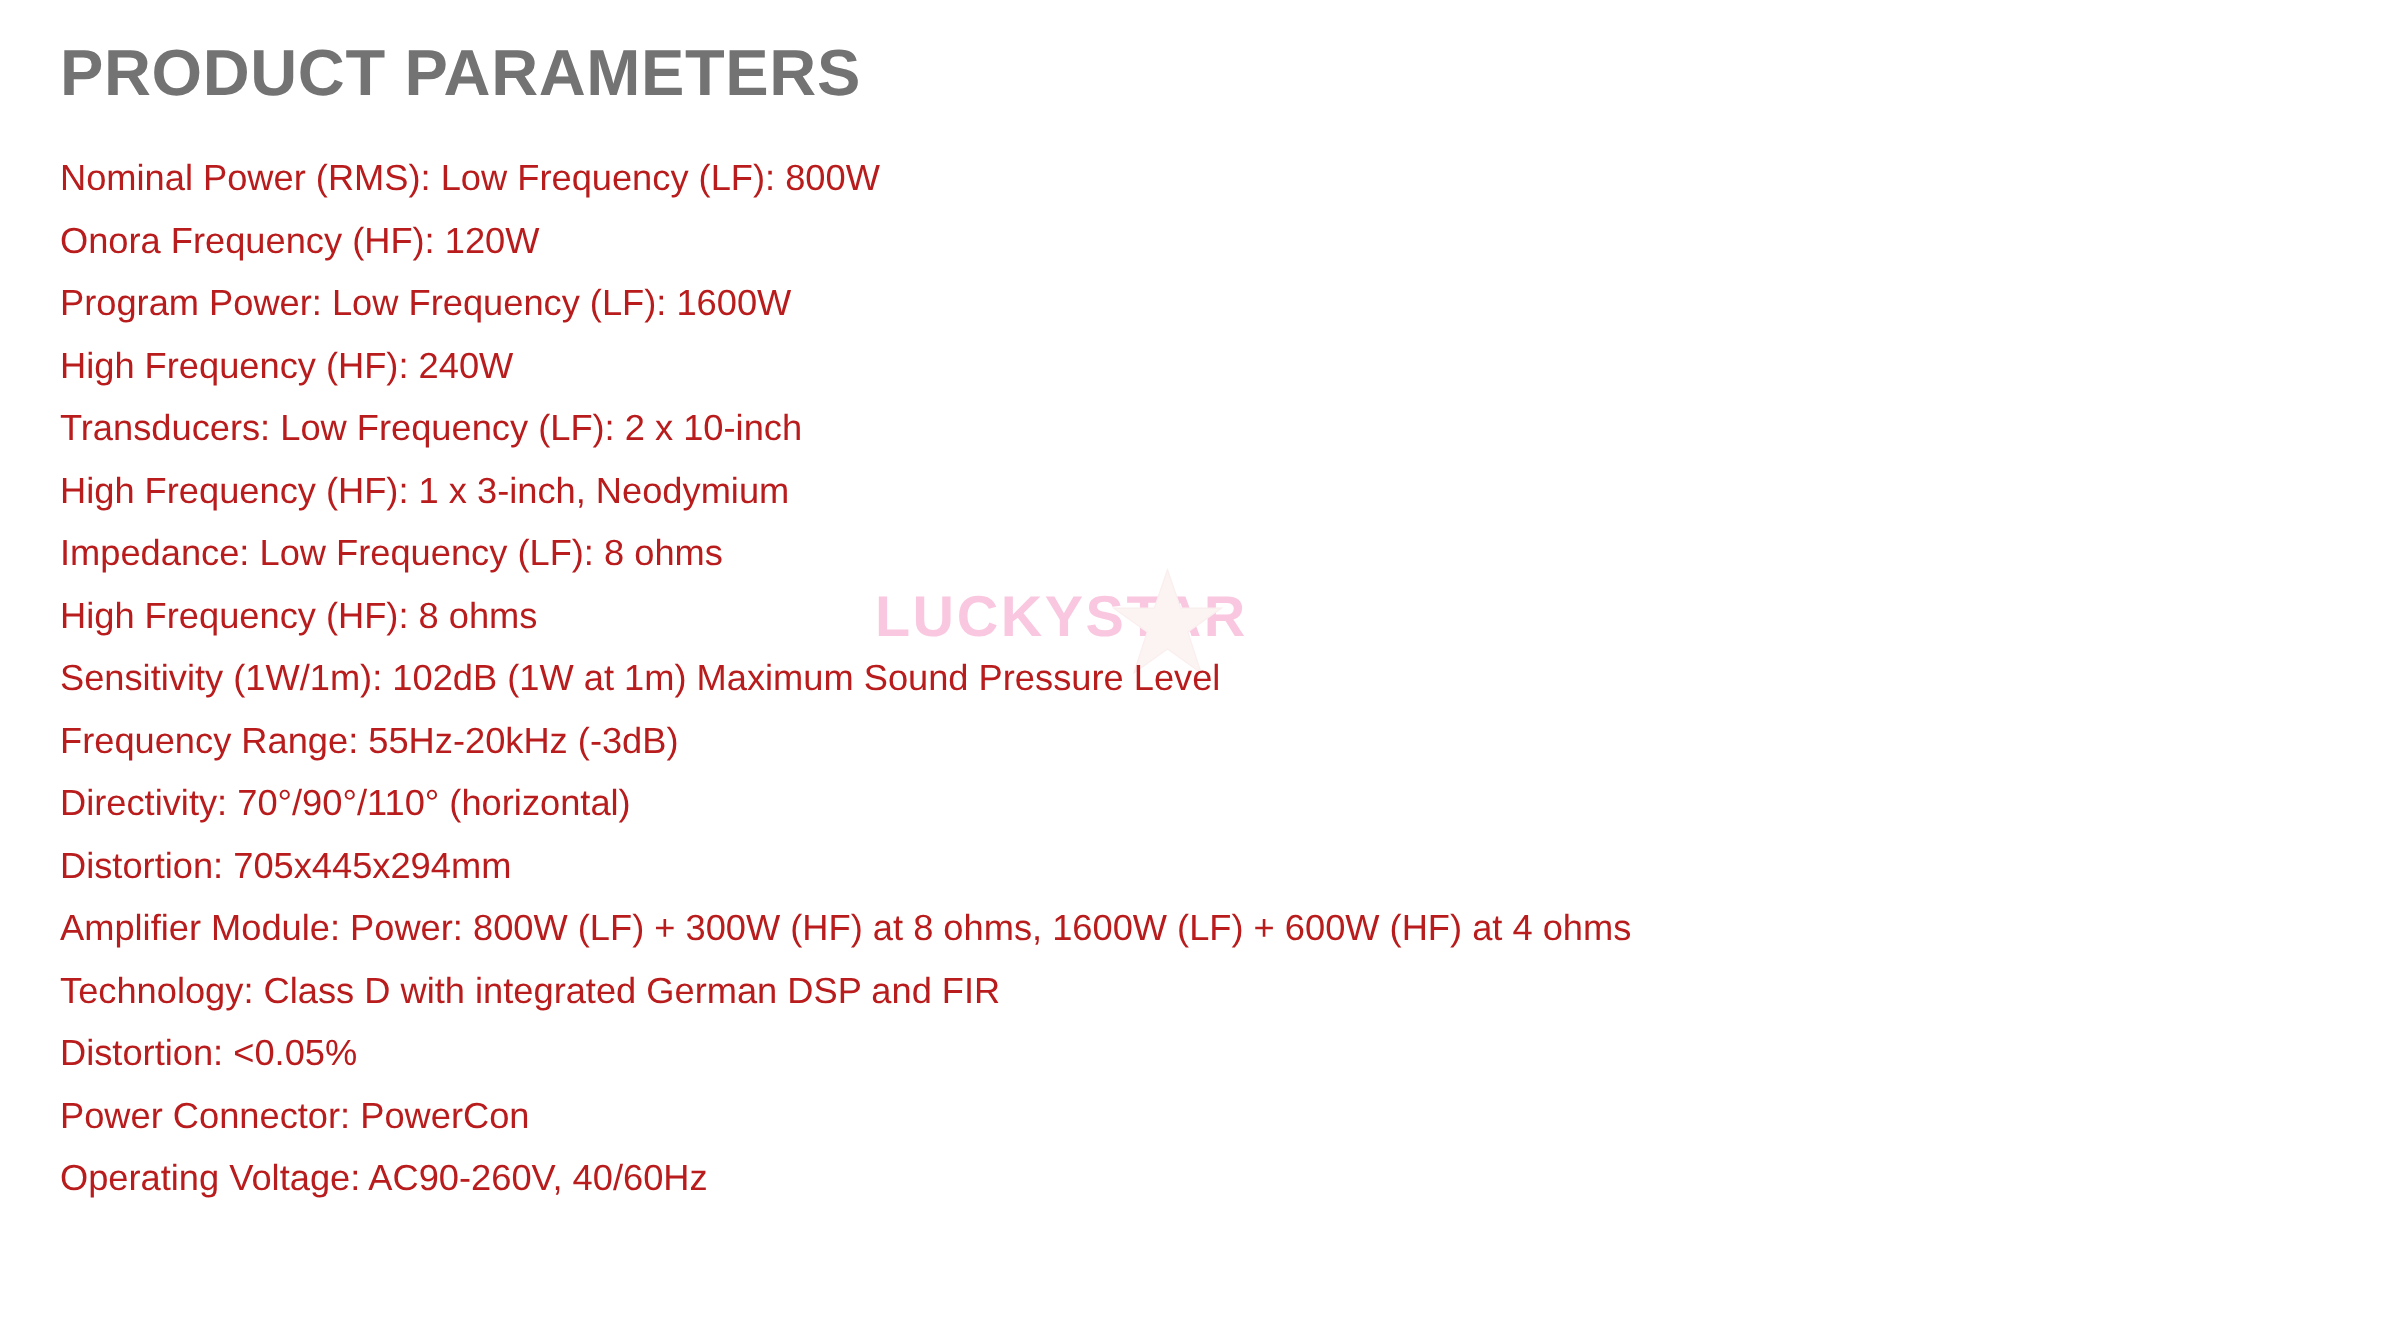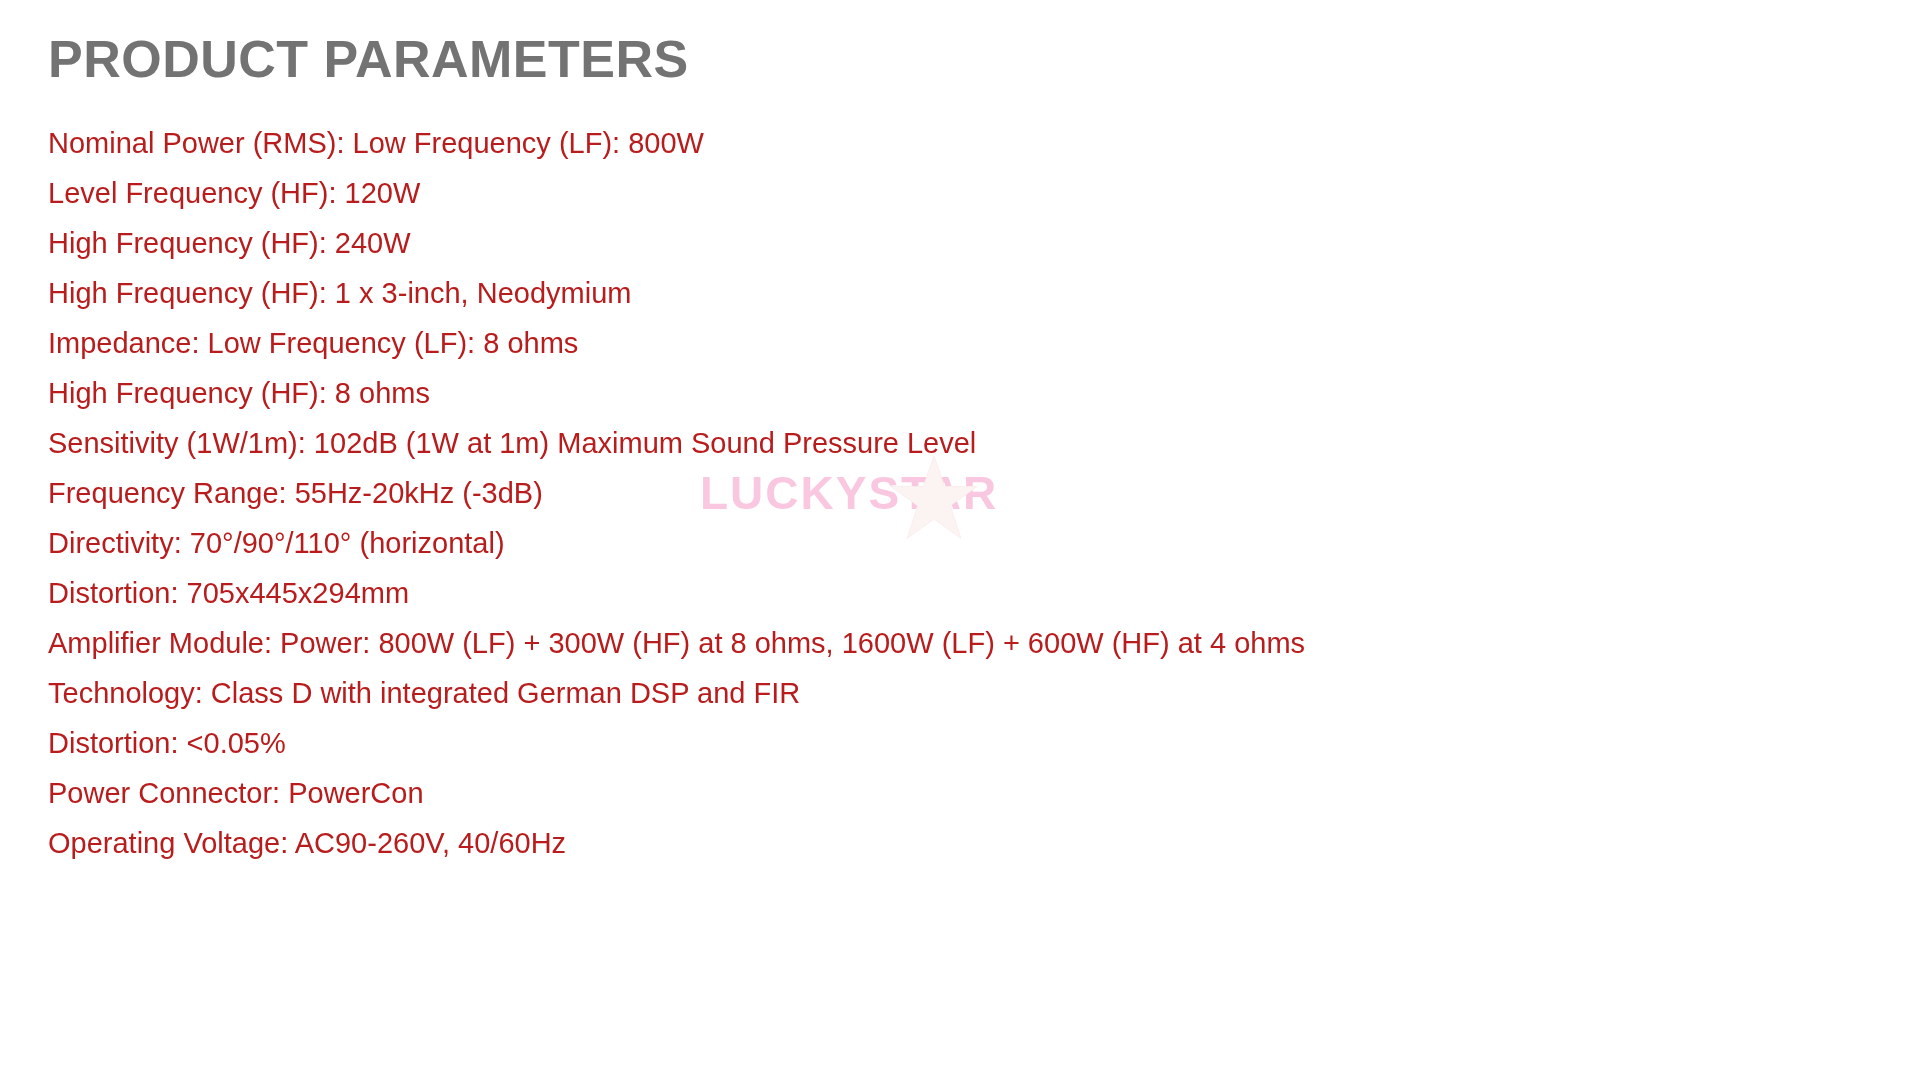--- a/index.html
+++ b/index.html
@@ -81,22 +81,24 @@
 
   <div class="watermark">
     <div class="wm-text">LUCKYSTAR</div>
     <svg class="wm-star" viewBox="0 0 100 100" aria-hidden="true">
       <path d="M50 6 L61 38 L95 38 L67 58 L78 92 L50 72 L22 92 L33 58 L5 38 L39 38 Z" fill="#f6d9d9" stroke="#f0c8c8" stroke-width="1"></path>
     </svg>
   </div>
 
   <ul class="spec-list">
     <li class="spec-line">Nominal Power (RMS): Low Frequency (LF): 800W</li>
-    <li class="spec-line">Level Frequency (HF): 120W</li>
+    <li class="spec-line">Onora Frequency (HF): 120W</li>
+    <li class="spec-line">Program Power: Low Frequency (LF): 1600W</li>
     <li class="spec-line">High Frequency (HF): 240W</li>
+    <li class="spec-line">Transducers: Low Frequency (LF): 2 x 10-inch</li>
     <li class="spec-line">High Frequency (HF): 1 x 3-inch, Neodymium</li>
     <li class="spec-line">Impedance: Low Frequency (LF): 8 ohms</li>
     <li class="spec-line">High Frequency (HF): 8 ohms</li>
     <li class="spec-line">Sensitivity (1W/1m): 102dB (1W at 1m) Maximum Sound Pressure Level</li>
     <li class="spec-line">Frequency Range: 55Hz-20kHz (-3dB)</li>
     <li class="spec-line">Directivity: 70°/90°/110° (horizontal)</li>
     <li class="spec-line">Distortion: 705x445x294mm</li>
     <li class="spec-line">Amplifier Module: Power: 800W (LF) + 300W (HF) at 8 ohms, 1600W (LF) + 600W (HF) at 4 ohms</li>
     <li class="spec-line">Technology: Class D with integrated German DSP and FIR</li>
     <li class="spec-line">Distortion: &lt;0.05%</li>

